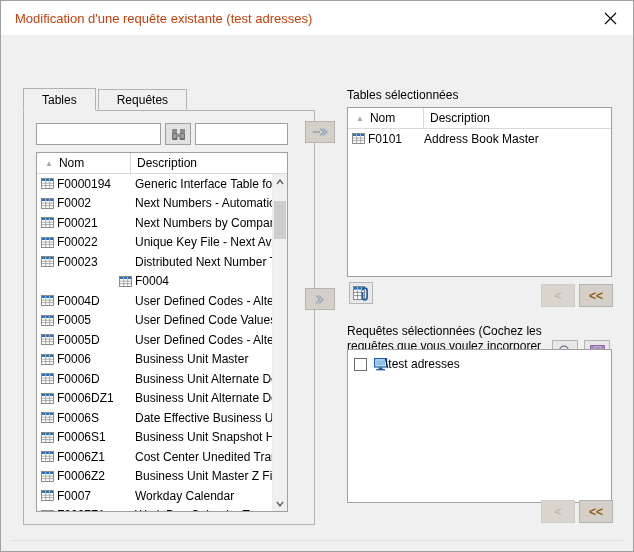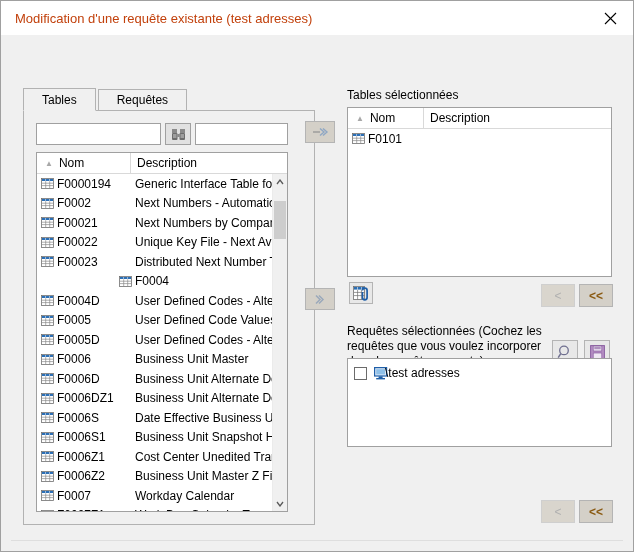--- a/index.html
+++ b/index.html
@@ -174,21 +174,21 @@
   }
   #lbl-sel-tables { left:346px; top:53px; }
   #lbl-sel-req { left:346px; top:289px; width:200px; white-space:normal; line-height:15px; }
 
   .rlist {
     position:absolute; border:1px solid #a0a0a0;
     background:#ffffff; overflow:hidden;
     display:flex; flex-direction:column;
   }
   #sel-tables-list { left:346px; top:72px; width:265px; height:170px; }
-  #sel-req-list { left:346px; top:323px; width:265px; height:89px; }
+  #sel-req-list { left:346px; top:314px; width:265px; height:154px; }
 
   .rrow {
     display:flex; align-items:center; height:19px;
     font-size:12px; white-space:nowrap; cursor:default;
   }
   .rrow .c-icon { width:20px; flex:0 0 20px; display:flex; align-items:center; justify-content:center; }
   .rrow .c-name { width:56px; flex:0 0 56px; overflow:hidden; }
   .rrow .c-desc { flex:1; overflow:hidden; }
 
   
@@ -638,20 +638,21 @@
                 <rect x="1" y="1" width="3.5" height="2" fill="#2c6fb5"></rect>
                 <rect x="5" y="1" width="3.5" height="2" fill="#2c6fb5"></rect>
                 <rect x="9" y="1" width="3" height="2" fill="#2c6fb5"></rect>
                 <line x1="1" y1="5.2" x2="12" y2="5.2" stroke="#8a8a8a" stroke-width="0.7"></line>
                 <line x1="1" y1="7.6" x2="12" y2="7.6" stroke="#8a8a8a" stroke-width="0.7"></line>
                 <line x1="4.7" y1="3.2" x2="4.7" y2="10.5" stroke="#8a8a8a" stroke-width="0.7"></line>
                 <line x1="8.7" y1="3.2" x2="8.7" y2="10.5" stroke="#8a8a8a" stroke-width="0.7"></line>
               </svg>
             </span>
             <span class="c-name">F0101</span>
+            <span class="c-desc">Address Book Master</span>
           </div>
         </div>
     </div>
 
     <div class="iconbtn" id="btn-table-clip">
       <svg width="16" height="15" viewBox="0 0 16 15">
         <rect x="0.5" y="0.5" width="11" height="13" fill="#fff" stroke="#6f6f6f" stroke-width="0.8"></rect>
         <rect x="1" y="1" width="3.3" height="2.6" fill="#2c6fb5"></rect>
         <rect x="4.8" y="1" width="3.3" height="2.6" fill="#2c6fb5"></rect>
         <rect x="8.6" y="1" width="2.6" height="2.6" fill="#2c6fb5"></rect>

